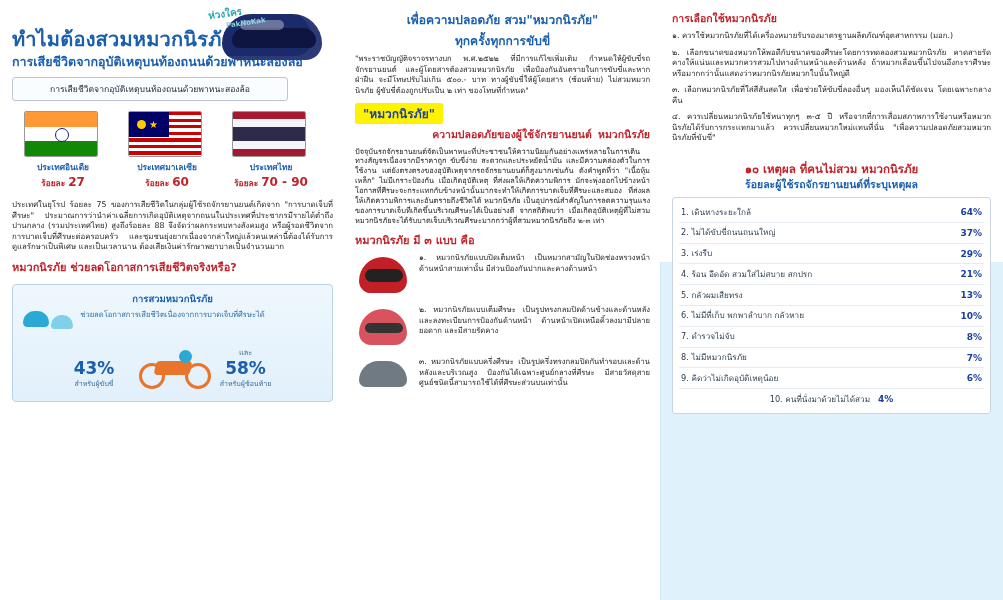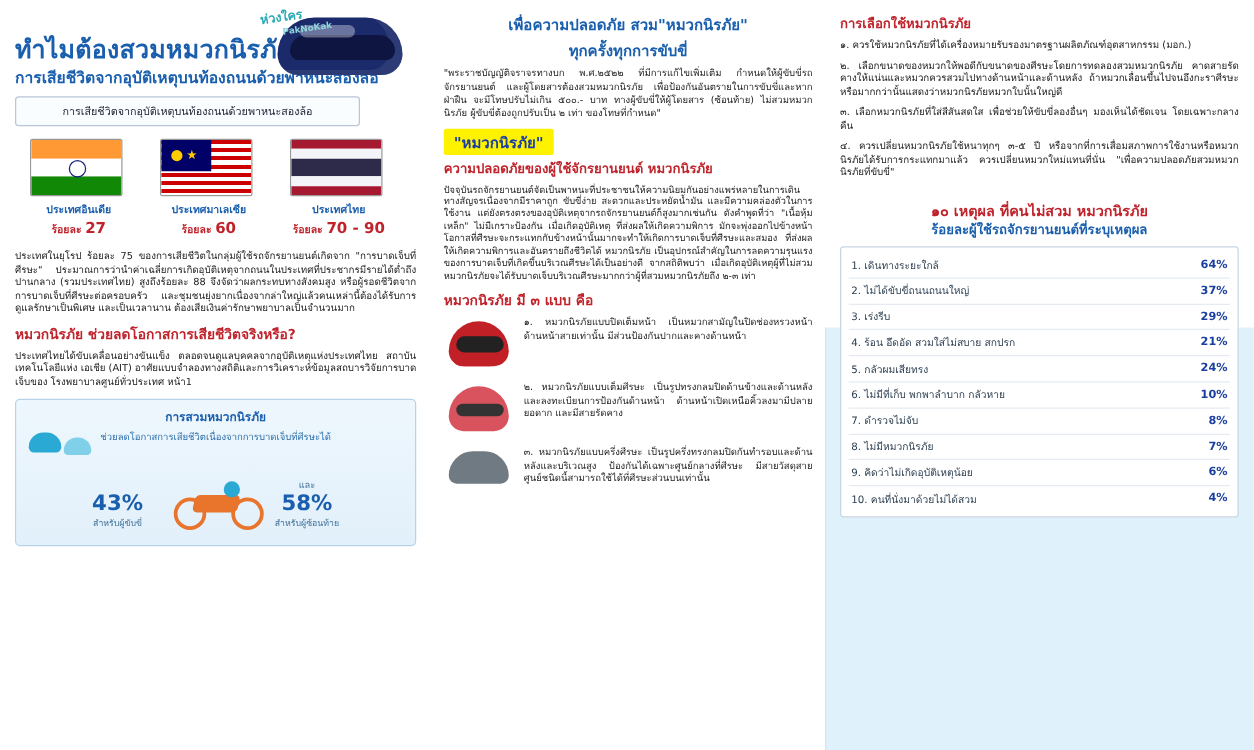--- a/index.html
+++ b/index.html
@@ -146,21 +146,21 @@
   
   .r-list{font-size:7.8px;line-height:1.4;text-align:justify;}
   .r-list p{margin-bottom:6px;}
   .rank-title{color:#c0232b;font-weight:bold;font-size:11.5px;text-align:center;line-height:1.25;}
   .rank-card{
     margin-top:6px;border:1px solid #c9d6e2;border-radius:3px;background:#fff;
     padding:4px 6px;
   }
   .rank-row{display:flex;align-items:center;justify-content:space-between;
     border-bottom:1px solid #e5ebf1;padding:3.4px 2px;font-size:8.2px;}
-  .rank-row:last-child{border-bottom:none;}
+  .rank-row:last-child{border-bottom:none;justify-content:center;}
   .rank-label{color:#2c3e50;}
   .rank-pct{color:#1a3fa0;font-weight:bold;font-size:9px;margin-left:8px;}
   .rightpanel{
     position:absolute;left:660px;top:262px;width:343px;height:338px;
     background:#dff1fb;border-left:1px solid #cfe6f4;
   }
 </style>
 </head>
 <body>
 
@@ -221,21 +221,20 @@
         <div class="cname">ประเทศไทย</div>
         <div class="cval"><span>ร้อยละ</span>
           <b>70 - 90</b></div>
       </div>
     </div>
 
     <p class="sm" style="margin-top:10px;">ประเทศในยุโรป ร้อยละ 75 ของการเสียชีวิตในกลุ่มผู้ใช้รถจักรยานยนต์เกิดจาก "การบาดเจ็บที่ศีรษะ" ประมาณการว่านำค่าเฉลี่ยการเกิดอุบัติเหตุจากถนนในประเทศที่ประชากรมีรายได้ต่ำถึงปานกลาง (รวมประเทศไทย) สูงถึงร้อยละ 88 จึงจัดว่าผลกระทบทางสังคมสูง หรือผู้รอดชีวิตจากการบาดเจ็บที่ศีรษะต่อครอบครัว และชุมชนยุ่งยากเนื่องจากล่าใหญ่แล้วคนเหล่านี้ต้องได้รับการดูแลรักษาเป็นพิเศษ และเป็นเวลานาน ต้องเสียเงินค่ารักษาพยาบาลเป็นจำนวนมาก</p>
 
     <div class="h-red" style="margin-top:4px;">หมวกนิรภัย ช่วยลดโอกาสการเสียชีวิตจริงหรือ?</div>
 
-    <p class="sm" style="margin-top:4px;">ประเทศไทยได้ขับเคลื่อนอย่างขันแข็ง ตลอดจนดูแลบุคคลจากอุบัติเหตุแห่งประเทศไทย สถาบันเทคโนโลยีแห่ง เอเชีย (AIT) อาศัยแบบจำลองทางสถิติและการวิเคราะห์ข้อมูลสถบารวิจัยการบาดเจ็บของ โรงพยาบาลศูนย์ทั่วประเทศ หน้า1</p>
 
     <div class="bluepanel">
       <div class="bp-title">การสวมหมวกนิรภัย</div>
       <div class="bp-sub">ช่วยลดโอกาสการเสียชีวิตเนื่องจากการบาดเจ็บที่ศีรษะได้</div>
 
       <div class="bp-icons">
         <div class="h1i"></div>
           <div class="h2i"></div>
       </div>
 
@@ -261,21 +260,21 @@
   </div>
 
   <div class="col col-mid">
     <div class="h-mid">เพื่อความปลอดภัย สวม"หมวกนิรภัย"</div>
     <div class="h-mid" style="margin-top:2px;">ทุกครั้งทุกการขับขี่</div>
 
     <div class="quote">"พระราชบัญญัติจราจรทางบก พ.ศ.๒๕๒๒ ที่มีการแก้ไขเพิ่มเติม กำหนดให้ผู้ขับขี่รถจักรยานยนต์ และผู้โดยสารต้องสวมหมวกนิรภัย เพื่อป้องกันอันตรายในการขับขี่และหากฝ่าฝืน จะมีโทษปรับไม่เกิน ๕๐๐.- บาท ทางผู้ขับขี่ให้ผู้โดยสาร (ซ้อนท้าย) ไม่สวมหมวกนิรภัย ผู้ขับขี่ต้องถูกปรับเป็น ๒ เท่า ของโทษที่กำหนด"</div>
 
     <div class="tag-yellow">"หมวกนิรภัย"</div>
 
-    <div class="h-mid-sm" style="text-align:left;color:#c0232b;">ความปลอดภัยของผู้ใช้จักรยานยนต์ หมวกนิรภัย</div>
+    <div class="h-mid-sm" style="text-align:right;color:#c0232b;font-family:Liberation Mono, monospace;">ความปลอดภัยของผู้ใช้จักรยานยนต์ หมวกนิรภัย</div>
 
     <p class="tiny" style="margin-top:4px;">ปัจจุบันรถจักรยานยนต์จัดเป็นพาหนะที่ประชาชนให้ความนิยมกันอย่างแพร่หลายในการเดินทางสัญจรเนื่องจากมีราคาถูก ขับขี่ง่าย สะดวกและประหยัดน้ำมัน และมีความคล่องตัวในการใช้งาน แต่ยังตรงตรงของอุบัติเหตุจากรถจักรยานยนต์ก็สูงมากเช่นกัน ดังคำพูดที่ว่า "เนื้อหุ้มเหล็ก" ไม่มีเกราะป้องกัน เมื่อเกิดอุบัติเหตุ ที่ส่งผลให้เกิดความพิการ มักจะพุ่งออกไปข้างหน้า โอกาสที่ศีรษะจะกระแทกกับข้างหน้านั้นมากจะทำให้เกิดการบาดเจ็บที่ศีรษะและสมอง ที่ส่งผลให้เกิดความพิการและอันตรายถึงชีวิตได้ หมวกนิรภัย เป็นอุปกรณ์สำคัญในการลดความรุนแรงของการบาดเจ็บที่เกิดขึ้นบริเวณศีรษะได้เป็นอย่างดี จากสถิติพบว่า เมื่อเกิดอุบัติเหตุผู้ที่ไม่สวมหมวกนิรภัยจะได้รับบาดเจ็บบริเวณศีรษะมากกว่าผู้ที่สวมหมวกนิรภัยถึง ๒-๓ เท่า</p>
 
     <div class="h-red" style="margin-top:2px;">หมวกนิรภัย มี ๓ แบบ คือ</div>
 
     <div class="helmet-list">
 
       <div class="helmet-row">
         <div class="hm hm-red">
           <div class="shell"></div>
@@ -328,21 +327,21 @@
         <div class="rank-row">
           <span class="rank-label">3. เร่งรีบ</span>
           <span class="rank-pct">29%</span>
         </div>
         <div class="rank-row">
           <span class="rank-label">4. ร้อน อึดอัด สวมใส่ไม่สบาย สกปรก</span>
           <span class="rank-pct">21%</span>
         </div>
         <div class="rank-row">
           <span class="rank-label">5. กลัวผมเสียทรง</span>
-          <span class="rank-pct">24%</span>
+          <span class="rank-pct">13%</span>
         </div>
         <div class="rank-row">
           <span class="rank-label">6. ไม่มีที่เก็บ พกพาลำบาก กลัวหาย</span>
           <span class="rank-pct">10%</span>
         </div>
         <div class="rank-row">
           <span class="rank-label">7. ดำรวจไม่จับ</span>
           <span class="rank-pct">8%</span>
         </div>
         <div class="rank-row">

